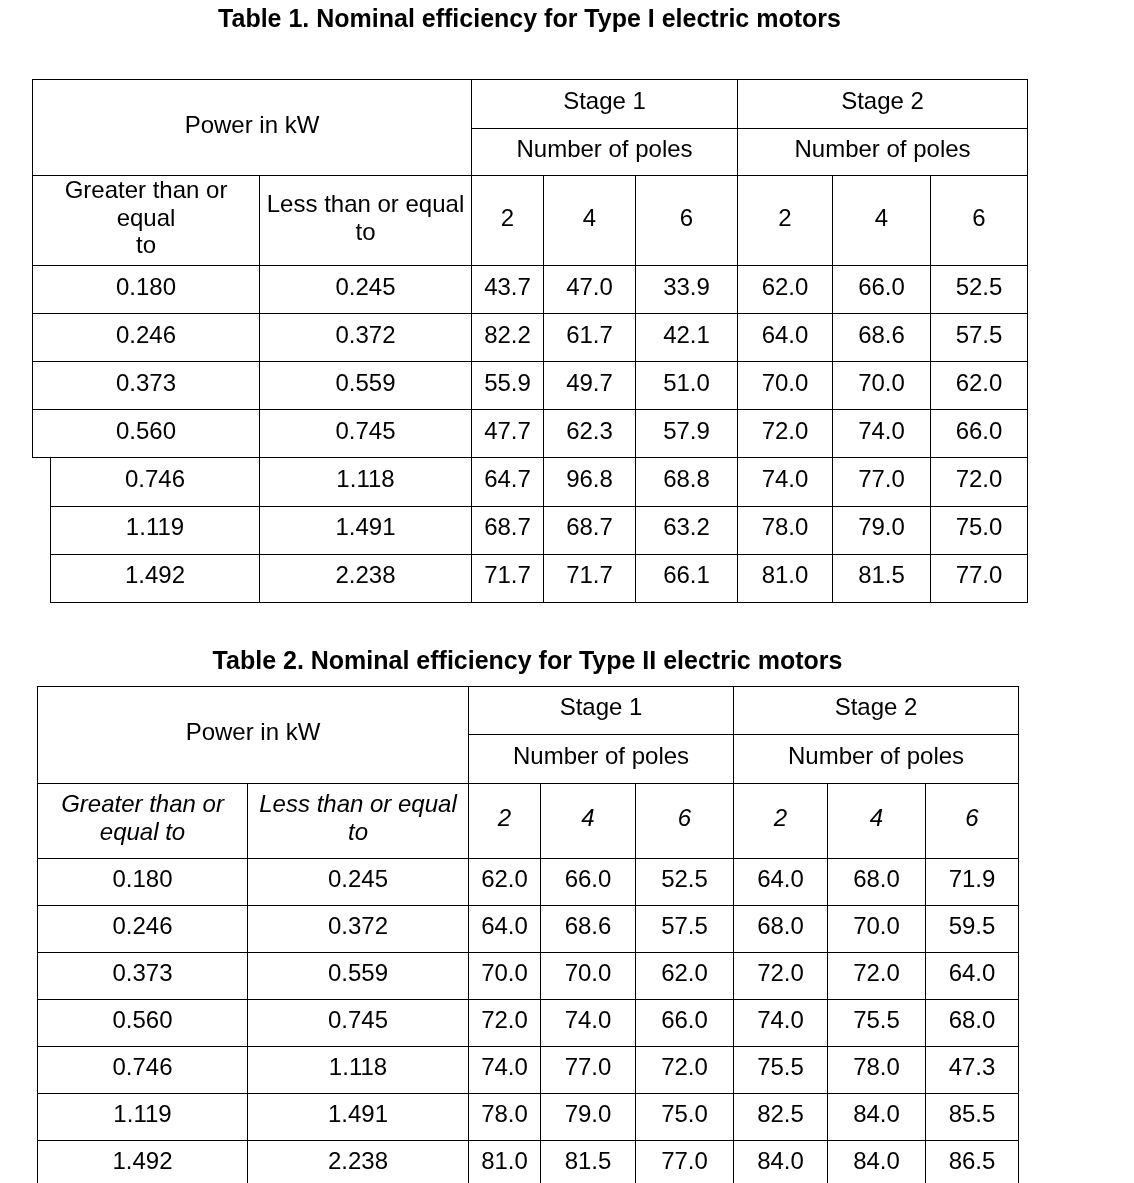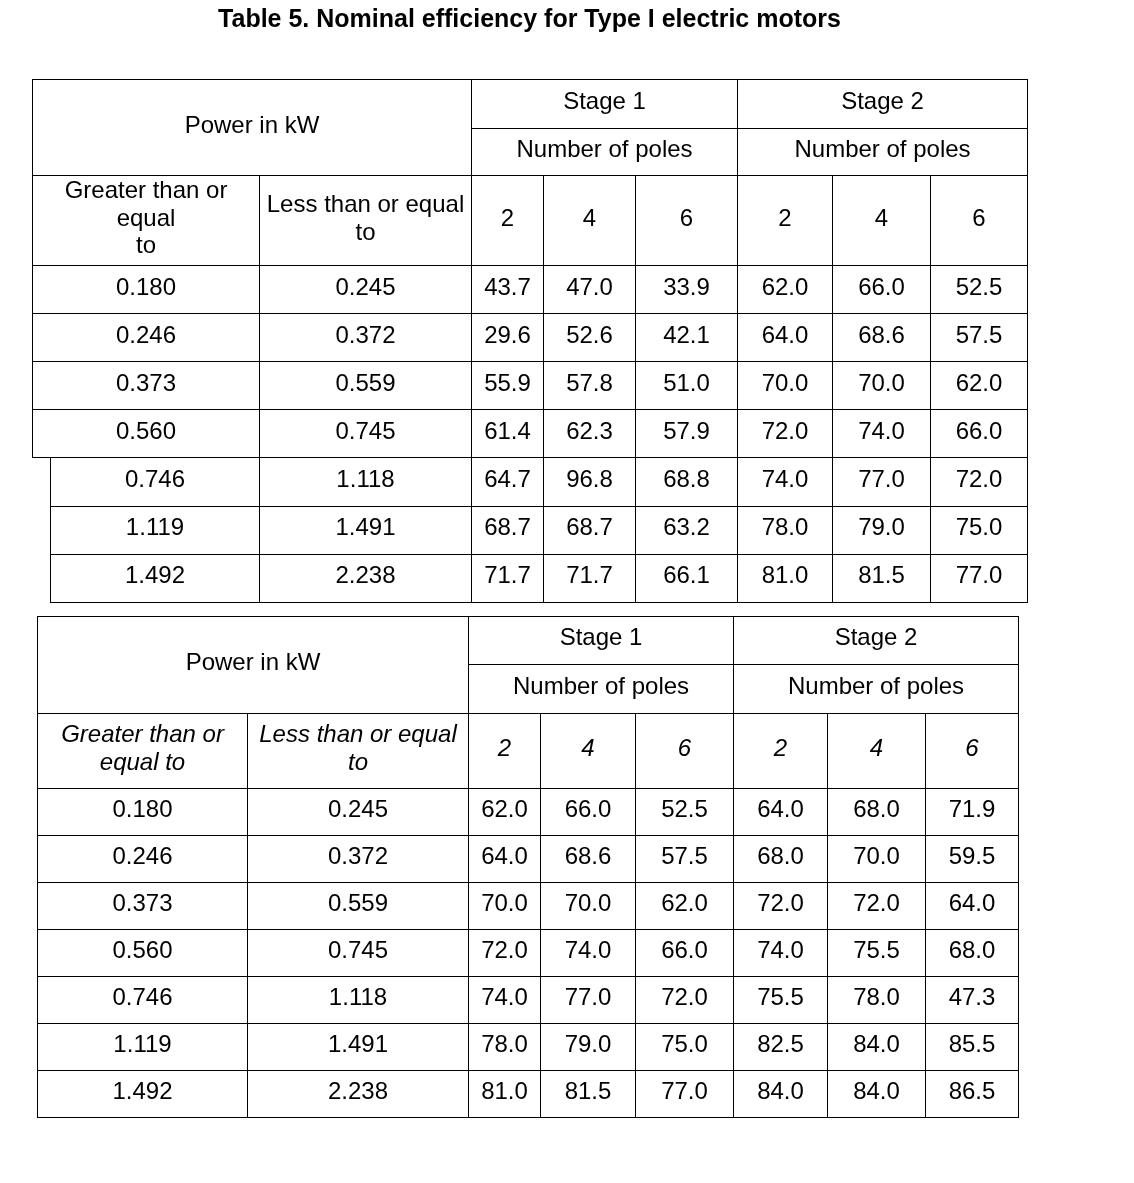--- a/index.html
+++ b/index.html
@@ -62,21 +62,21 @@
   #table2 tr.hrow3 { height: 75px; font-style: italic; }
   #table2 tbody tr { height: 47px; }
 </style>
 </head>
 <body>
 
 <div>
 
   <section>
     <div id="title1-wrap">
-      <h2 class="tbl-title">Table 5. Nominal efficiency for Type I electric motors</h2>
+      <h2 class="tbl-title">Table 1. Nominal efficiency for Type I electric motors</h2>
     </div>
 
     <table class="eff-table" id="table1-main">
       <colgroup>
         <col style="width:227px">
           <col style="width:212px">
         <col style="width:72px">
           <col style="width:92px">
           <col style="width:102px">
         <col style="width:95px">
@@ -113,41 +113,41 @@
             <td>43.7</td>
             <td>47.0</td>
             <td>33.9</td>
             <td>62.0</td>
             <td>66.0</td>
             <td>52.5</td>
           </tr>
           <tr>
             <td>0.246</td>
             <td>0.372</td>
-            <td>29.6</td>
-            <td>52.6</td>
+            <td>82.2</td>
+            <td>61.7</td>
             <td>42.1</td>
             <td>64.0</td>
             <td>68.6</td>
             <td>57.5</td>
           </tr>
           <tr>
             <td>0.373</td>
             <td>0.559</td>
             <td>55.9</td>
-            <td>57.8</td>
+            <td>49.7</td>
             <td>51.0</td>
             <td>70.0</td>
             <td>70.0</td>
             <td>62.0</td>
           </tr>
           <tr>
             <td>0.560</td>
             <td>0.745</td>
-            <td>61.4</td>
+            <td>47.7</td>
             <td>62.3</td>
             <td>57.9</td>
             <td>72.0</td>
             <td>74.0</td>
             <td>66.0</td>
           </tr>
         </tbody>
     </table>
 
     <table class="eff-table" id="table1-cont">
@@ -190,20 +190,23 @@
             <td>66.1</td>
             <td>81.0</td>
             <td>81.5</td>
             <td>77.0</td>
           </tr>
         </tbody>
     </table>
   </section>
 
   <section>
+    <div id="title2-wrap">
+      <h2 class="tbl-title">Table 2. Nominal efficiency for Type II electric motors</h2>
+    </div>
 
     <table class="eff-table" id="table2">
       <colgroup>
         <col style="width:210px">
           <col style="width:221px">
         <col style="width:72px">
           <col style="width:95px">
           <col style="width:98px">
         <col style="width:94px">
           <col style="width:98px">

